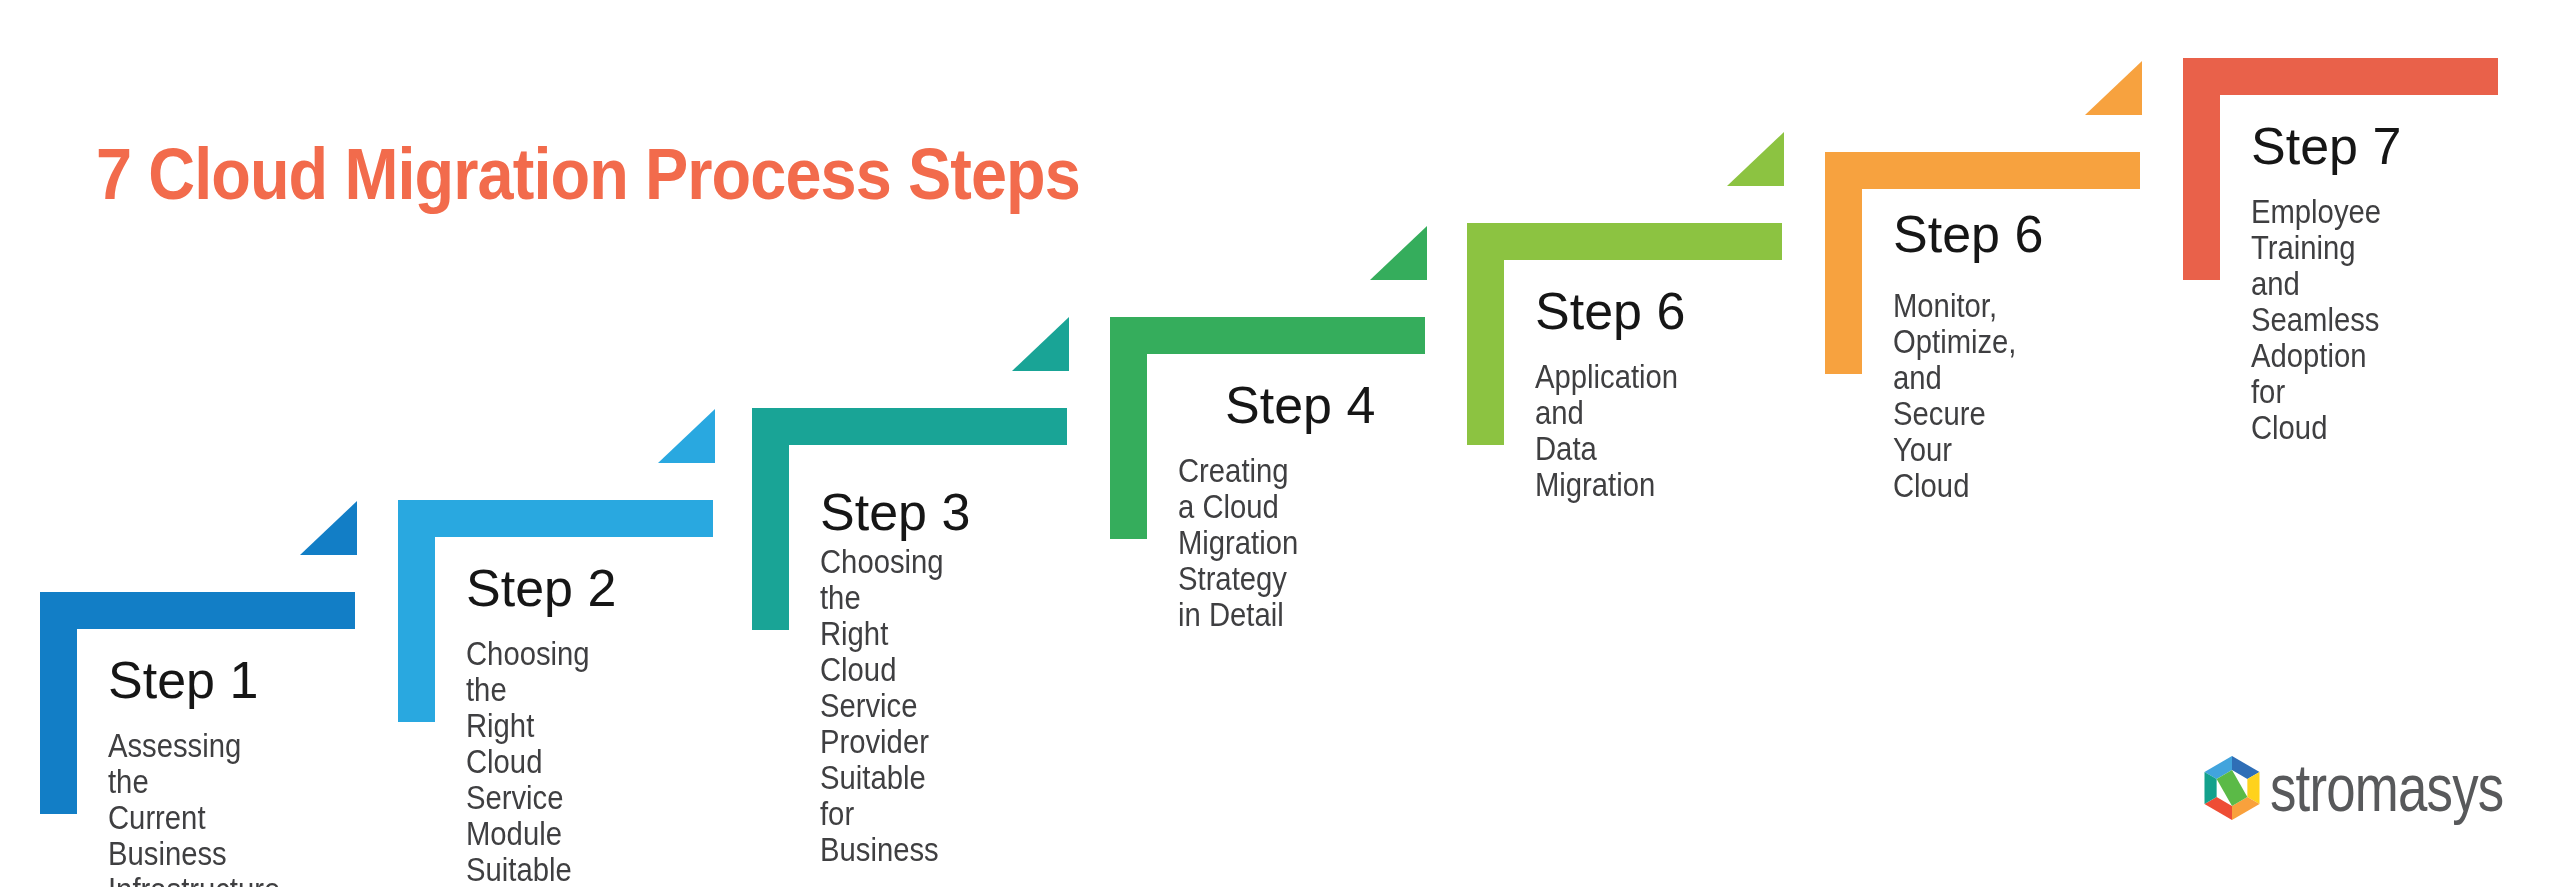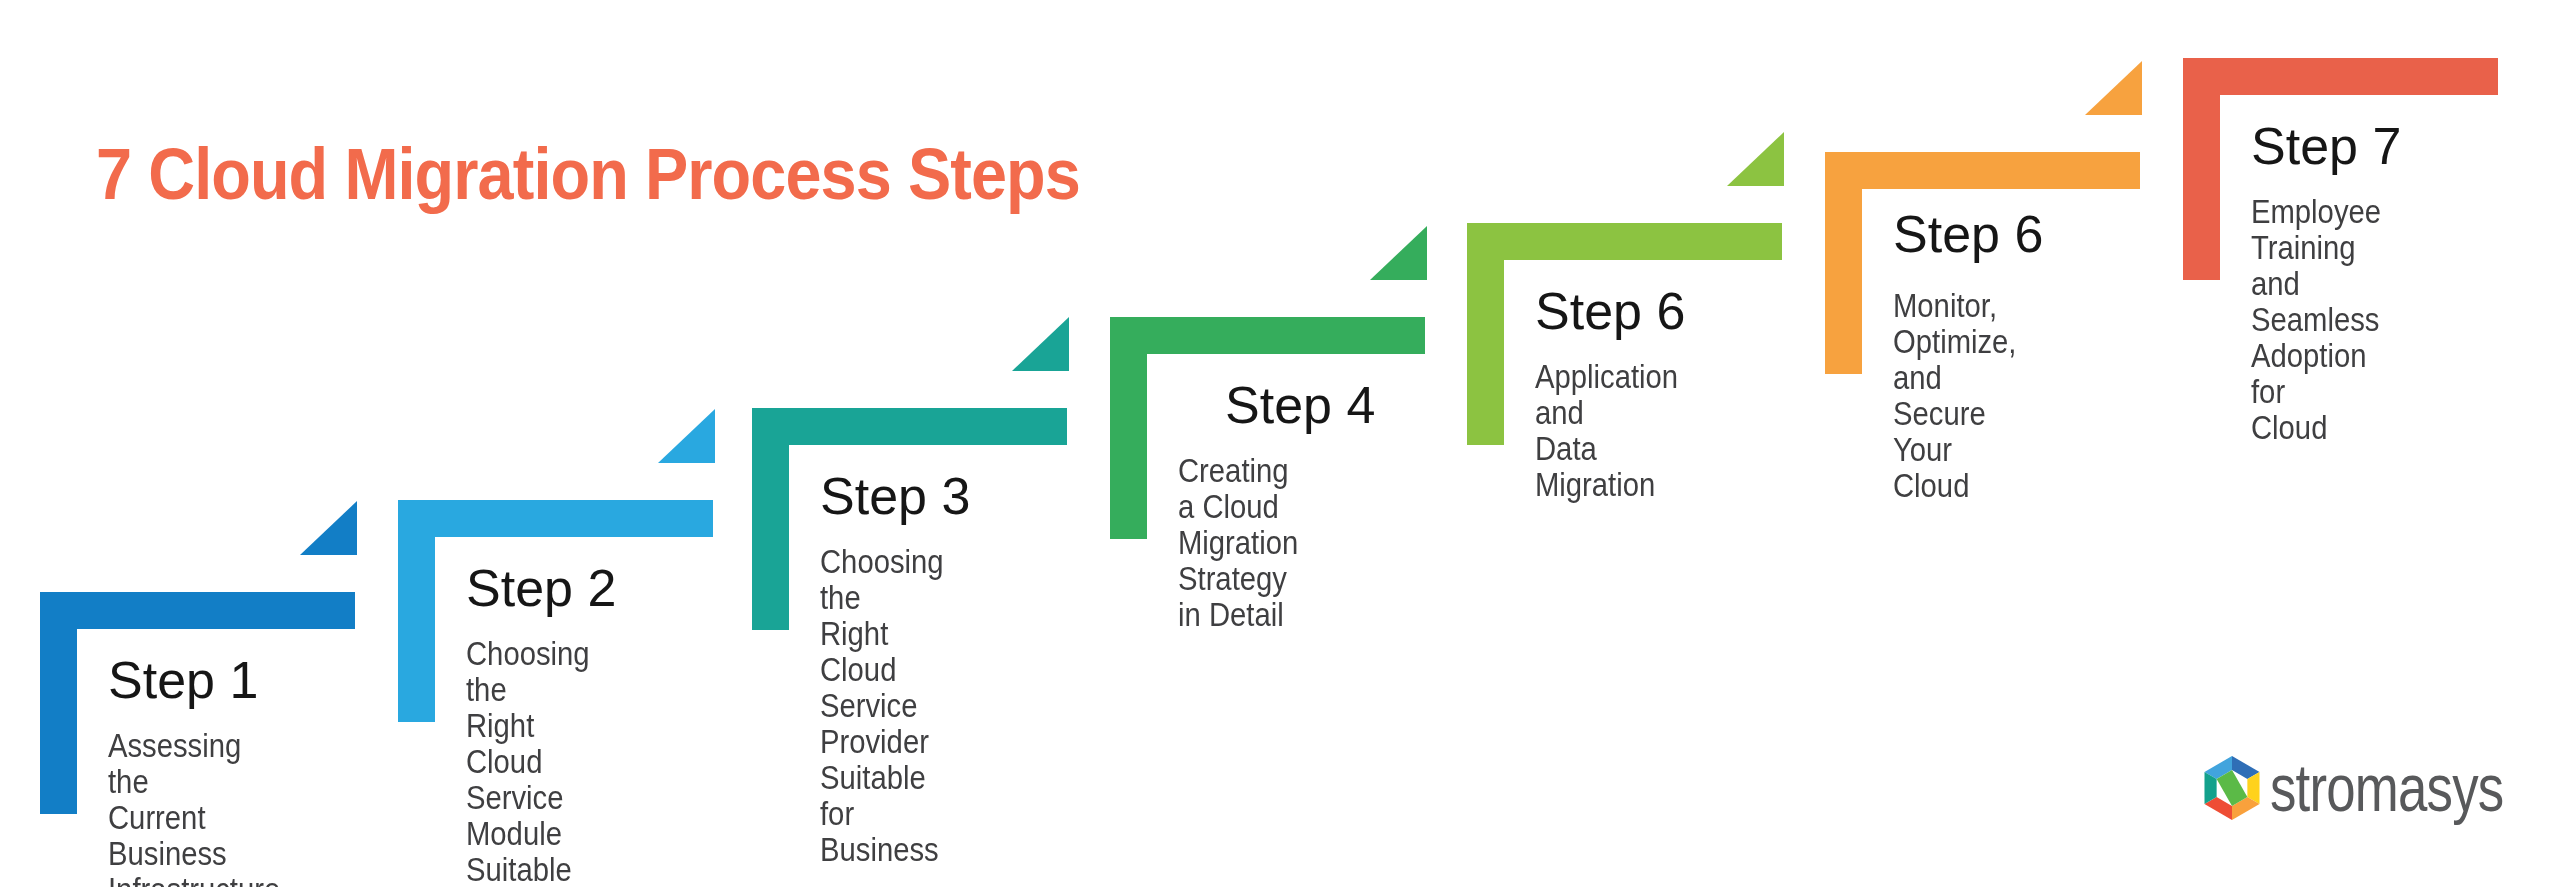--- a/index.html
+++ b/index.html
@@ -61,21 +61,21 @@
     <p class="step-desc" style="left: 466px; top: 635px;">Choosing the
 Right Cloud
 Service Module
 Suitable for
 Business</p>
   </div>
       <div class="step" style="--c: #19A496;">
     <div class="vbar" style="left: 752px; top: 408px;"></div>
     <div class="hbar" style="left: 752px; top: 408px;"></div>
     <div class="tri" style="left: 1012px; top: 317px;"></div>
-    <h2 class="step-title" style="left: 820px; top: 470px; text-align: center;">Step 3</h2>
+    <h2 class="step-title" style="left: 820px; top: 486px; text-align: center;">Step 3</h2>
     <p class="step-desc" style="left: 820px; top: 543px;">Choosing the
 Right Cloud
 Service Provider
 Suitable for
 Business</p>
   </div>
       <div class="step" style="--c: #35AD5C;">
     <div class="vbar" style="left: 1110px; top: 317px;"></div>
     <div class="hbar" style="left: 1110px; top: 317px;"></div>
     <div class="tri" style="left: 1370px; top: 226px;"></div>

